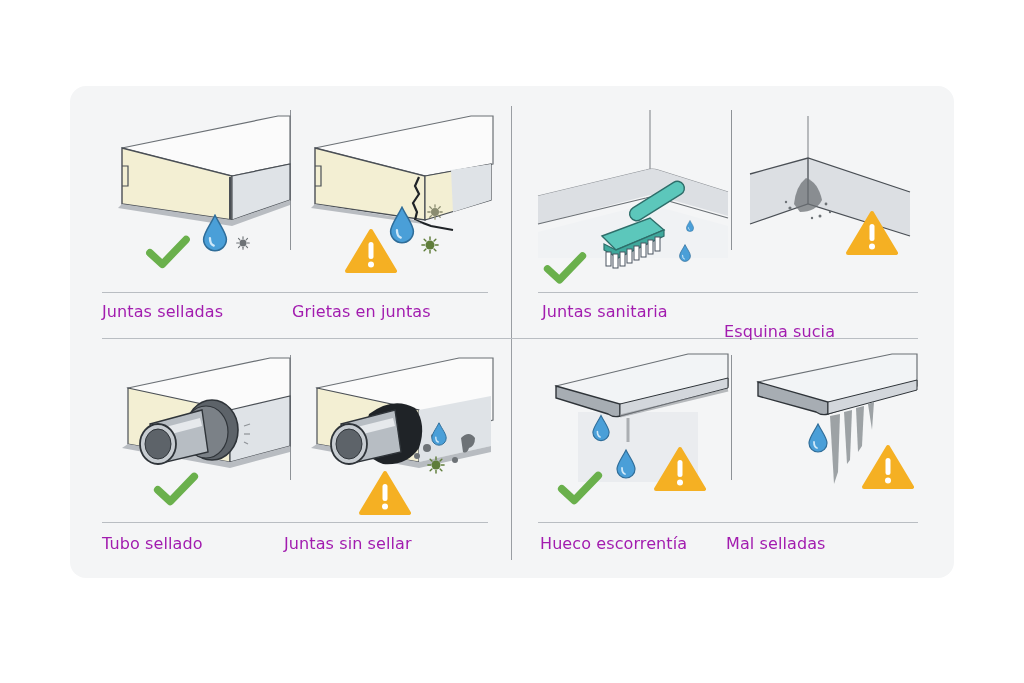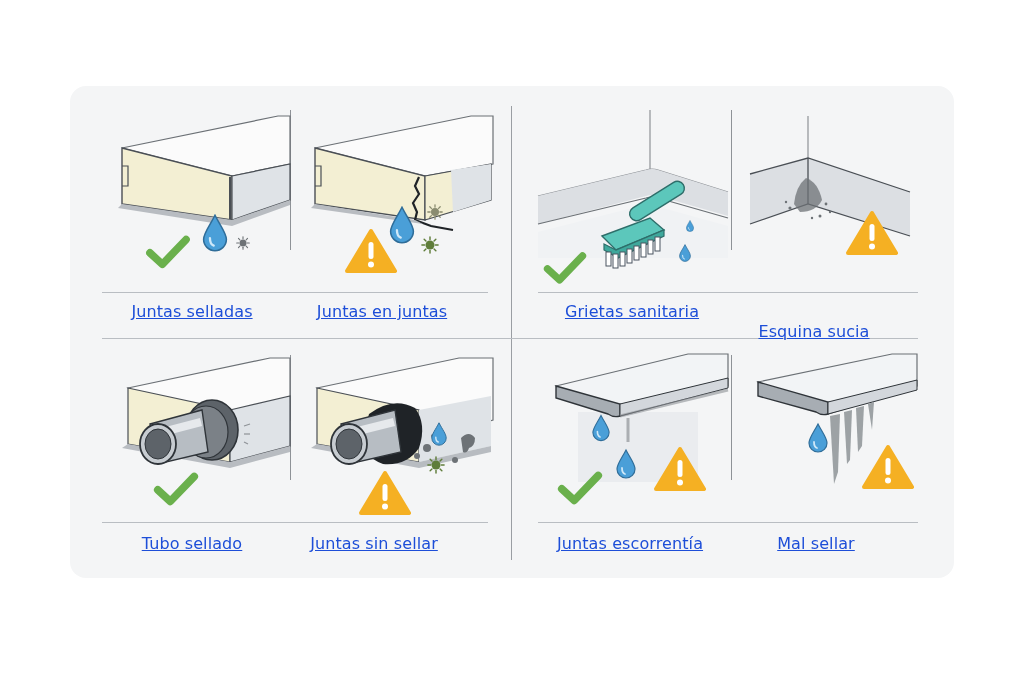--- a/index.html
+++ b/index.html
@@ -7,23 +7,22 @@
     width: 1024px; height: 683px; background: #ffffff; position: relative; overflow: hidden;
     font-family: "DejaVu Sans", "Liberation Sans", sans-serif;
   }
   .panel {
     position: absolute; left: 70px; top: 86px; width: 884px; height: 492px;
     background: #f4f5f6; border-radius: 16px;
   }
   .vdiv { position: absolute; background: #9a9ea3; width: 1px; }
   .hdiv { position: absolute; background: #b9bdc2; height: 1px; }
   .caption {
-    position: absolute; font-size: 16px; color: #1d4ed8; text-align: center; width: 180px;
+    position: absolute; font-size: 16px; color: #a21caf; width: 180px;
     letter-spacing: 0.1px;
-    text-decoration: underline;
   }
   .cell { position: absolute; }
   .cell svg { position: absolute; left: 0; top: 0; overflow: visible; }
 </style>
 </head>
 <body>
 
 <div class="panel"></div>
 
 <div class="vdiv" style="left:511px; top:106px; height:454px;"></div>
@@ -257,19 +256,19 @@
   </svg>
   <svg width="20" height="32" style="left:56px; top:70px;">
       <use href="#drop"></use>
     </svg>
   <svg width="52" height="46" style="left:110px; top:92px;">
       <use href="#warn"></use>
     </svg>
 </div>
 
 <div class="caption" style="left:102px; top:302px;">Juntas selladas</div>
-<div class="caption" style="left:292px; top:302px;">Juntas en juntas</div>
-<div class="caption" style="left:542px; top:302px;">Grietas sanitaria</div>
+<div class="caption" style="left:292px; top:302px;">Grietas en juntas</div>
+<div class="caption" style="left:542px; top:302px;">Juntas sanitaria</div>
 <div class="caption" style="left:724px; top:302px;margin-top:20px;">Esquina sucia</div>
 <div class="caption" style="left:102px; top:534px;">Tubo sellado</div>
 <div class="caption" style="left:284px; top:534px;">Juntas sin sellar</div>
-<div class="caption" style="left:540px; top:534px;">Juntas escorrentía</div>
-<div class="caption" style="left:726px; top:534px;">Mal sellar</div>
+<div class="caption" style="left:540px; top:534px;">Hueco escorrentía</div>
+<div class="caption" style="left:726px; top:534px;">Mal selladas</div>
 
 </body></html>

